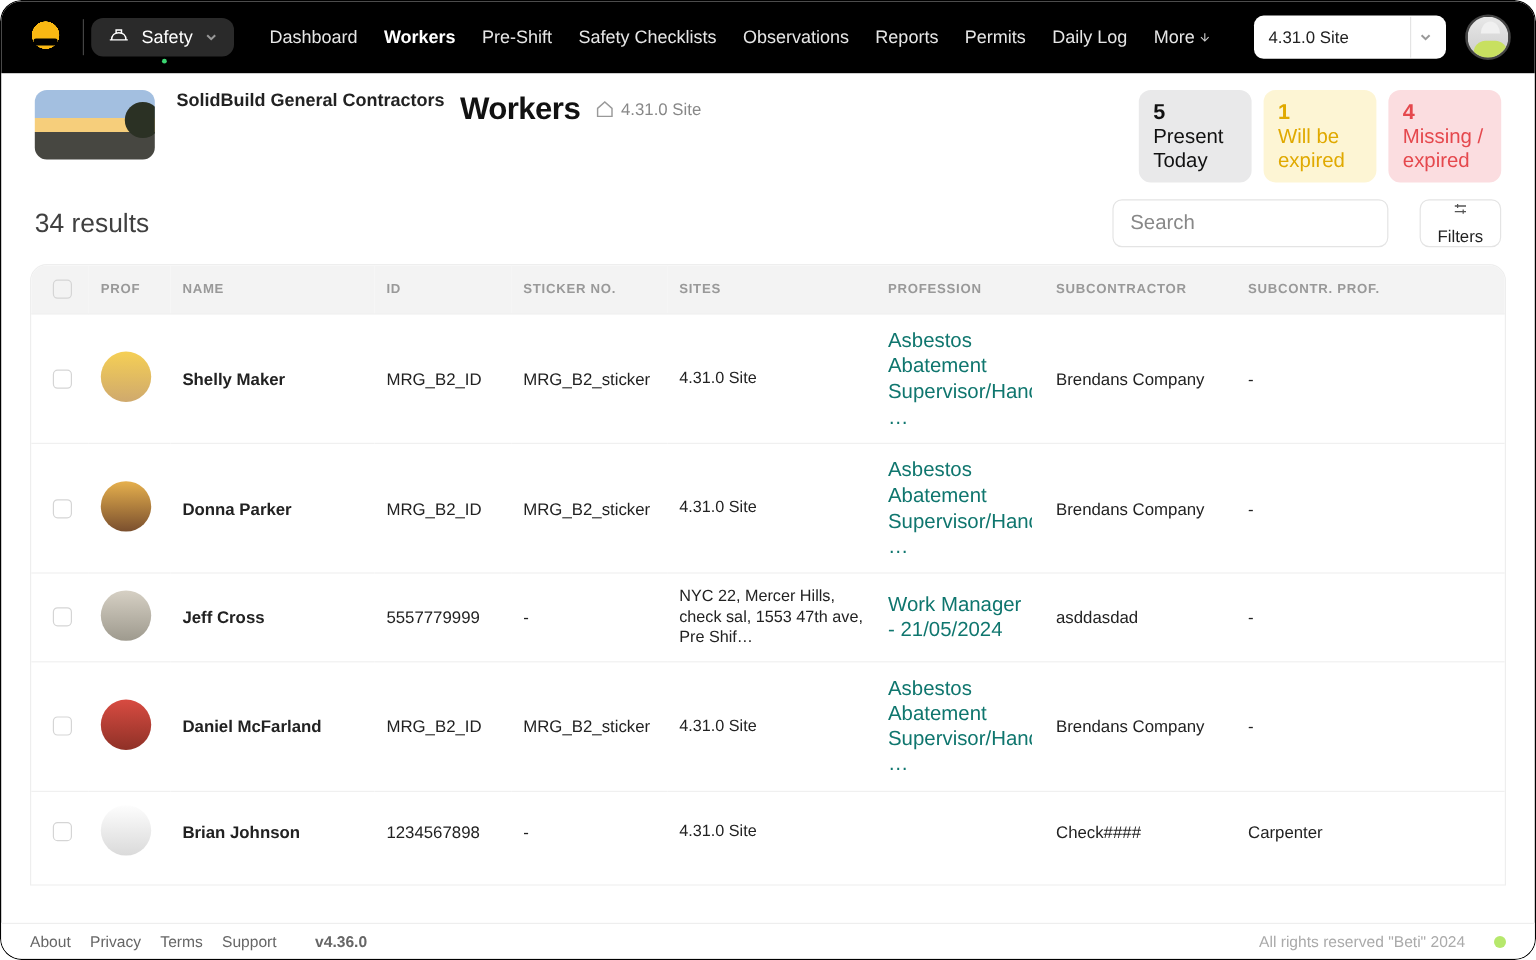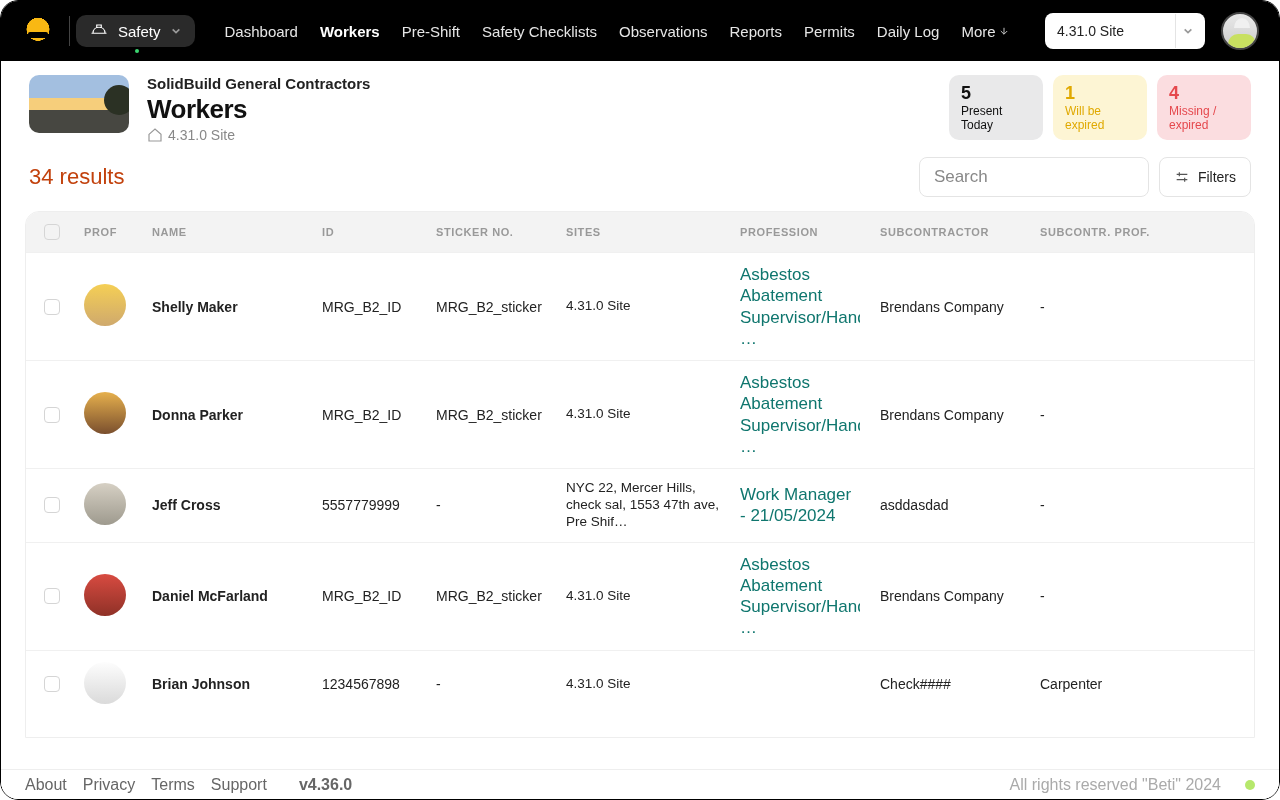--- a/index.html
+++ b/index.html
@@ -21,36 +21,36 @@
   .nav-right { margin-left:auto; display:flex; align-items:center; gap:16px;}
   .site-select { background:#fff; color:#222; height:36px; border-radius:8px; width:160px; display:flex; align-items:center; justify-content:space-between; padding:0 6px 0 12px; font-size:14px;}
   .sel-chev { width:24px; height:34px; border-left:1px solid #e4e4e4; display:flex; align-items:center; justify-content:center;}
   .avatar { width:38px; height:38px; border-radius:50%; background: linear-gradient(#e8e8e8,#ccc); border:2px solid #444; position:relative; overflow:hidden;}
   .avatar::before{content:"";position:absolute;width:16px;height:10px;background:#f0f0f0;border-radius:50% 50% 0 0 /100% 100% 0 0;top:4px;left:11px;}
   .avatar::after{content:"";position:absolute;width:28px;height:16px;background:#c8e060;border-radius:10px 10px 0 0;bottom:-2px;left:5px;}
   
   .header { display:flex; align-items:flex-start; padding: 14px 28px 10px; gap: 18px;}
   .thumb { width:100px; height:58px; border-radius:10px; background: linear-gradient(180deg,#a3bfe0 0 40%, #f6ce7b 40% 60%, #474741 60% 100%); position:relative; overflow:hidden;}
   .thumb::before{content:"";position:absolute;width:30px;height:30px;background:#2b3124;border-radius:50%;right:-5px;top:10px;}
-  .title-block { display:flex; flex-direction:column; gap:2px;}
+  .title-block { display:flex; flex-direction:row; gap:13px;}
   .company { font-size:15px; font-weight:600; color:#222;}
   .page-title { font-size:26px; font-weight:800; letter-spacing:-0.5px;}
   .subsite { display:flex; align-items:center; gap:5px; color:#888; font-size:14px;}
   .stats { margin-left:auto; display:flex; gap:10px;}
   .stat { width:94px; border-radius:10px; padding:8px 12px;}
   .stat .num { font-size:18px; font-weight:800;}
-  .stat .lab { font-size:12px;}
+  .stat .lab { font-size:17px;}
   .stat.gray { background:#e9e9ea; }
   .stat.yel { background:#fdf5d4; } .stat.yel .num,.stat.yel .lab{color:#e0a900;}
   .stat.red { background:#fbdde0; } .stat.red .num,.stat.red .lab{color:#e5484d;}
   
   .toolbar { display:flex; align-items:center; padding: 4px 28px 14px;}
-  .results { font-size:22px; font-weight:500; color:#c2410c;}
+  .results { font-size:22px; font-weight:500; color:#404040;}
   .searchbox { margin-left:auto; width:230px; height:40px; border:1px solid #e4e4e4; border-radius:8px; padding:0 14px; display:flex; align-items:center; color:#888; font-size:17px;}
-  .btn { height:40px; border:1px solid #e4e4e4; border-radius:8px; background:#fff; display:flex; align-items:center; gap:8px; padding:0 14px; margin-left:10px; font-size:14px; color:#222; cursor:pointer;}
+  .btn { height:40px; border:1px solid #e4e4e4; border-radius:8px; background:#fff; display:flex; align-items:center; gap:8px; padding:0 14px; margin-left:26px; font-size:14px; color:#222; cursor:pointer;flex-direction:column;}
   
   .table-wrap { margin: 0 24px; border:1px solid #eee; border-radius:14px 14px 0 0; overflow:hidden; flex:1;}
   table { width:100%; border-collapse:collapse; font-size:14px;}
   thead { background:#f3f3f3;}
   th { text-align:left; padding: 12px 10px; font-size:11px; letter-spacing:0.6px; color:#999; font-weight:700;}
   th:first-child, td:first-child { width:48px; padding-left:18px;}
   th:nth-child(2), td:nth-child(2){width:68px;}
   th:nth-child(3), td:nth-child(3){width:170px;}
   th:nth-child(4), td:nth-child(4){width:114px;}
   th:nth-child(5), td:nth-child(5){width:130px;}
@@ -58,21 +58,21 @@
   th:nth-child(7), td:nth-child(7){width:135px;}
   th:nth-child(8), td:nth-child(8){width:160px;}
   tbody tr { border-top:1px solid #f0f0f0;}
   td { padding: 11px 10px; vertical-align:middle; color:#222;}
   .chk { width:16px; height:16px; border:1.5px solid #d5d5d5; border-radius:4px;}
   .pava { width:42px; height:42px; border-radius:50%; background:#e8e8e8; display:inline-block; background-size:cover; background-position:center;}
   .name { font-weight:600;}
   .prof { color:#0f766e; font-size:17px; line-height:1.25; display:block; max-width:120px; overflow:hidden;}
   .sites { color:#222; font-size:13.5px; max-width:164px; display:block; line-height:1.25;}
   
-  .footer { height:30px; border-top:1px solid #eee; background:#fff; display:flex; align-items:center; padding:0 24px; font-size:16px; color:#666; gap:16px;margin-top:31px;}
+  .footer { height:30px; border-top:1px solid #eee; background:#fff; display:flex; align-items:center; padding:0 24px; font-size:13px; color:#666; gap:16px;margin-top:31px;}
   .footer .right { margin-left:auto; color:#aaa;}
   .greendot{width:10px;height:10px;border-radius:50%;background:#b6e86c;margin-left:8px;}
   svg.ic{width:16px;height:16px;stroke:#555;fill:none;stroke-width:1.8;}
   .chev{stroke:#999;fill:none;stroke-width:2;}
   
   .a1{background:linear-gradient(#fff,#ddd);} .a2{background:linear-gradient(#f5cf55,#9b6b3f);}
   .a3{background:linear-gradient(#f5cf55,#cfa96d);} .a4{background:linear-gradient(#e6b04d,#7a4f2e);}
   .a5{background:linear-gradient(#d6d0c4,#9e9a8e);} .a6{background:linear-gradient(#d84b41,#8f3127);}
   .a7{background:linear-gradient(#fdfdfd,#dadada);}
 </style>

